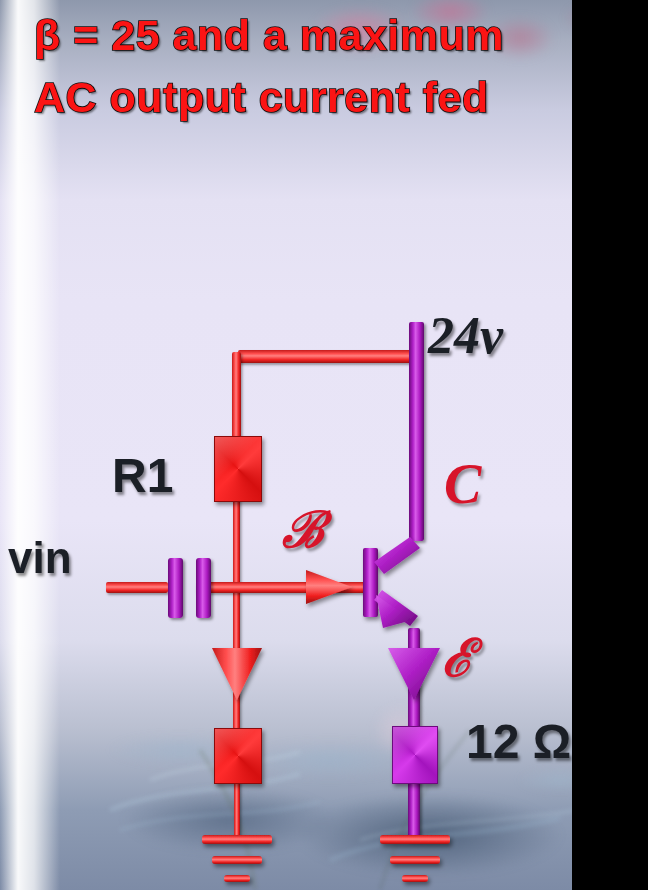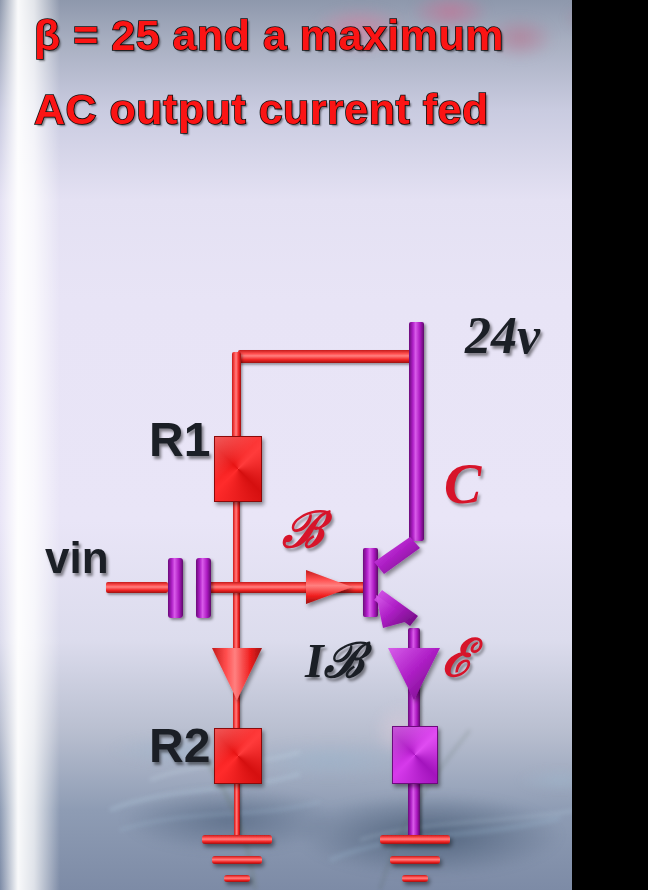--- a/index.html
+++ b/index.html
@@ -81,48 +81,47 @@
     font-weight: bold;
     font-size: 43px;
     line-height: 46px;
     letter-spacing: 0.5px;
     -webkit-text-stroke: 1.6px #111;
     paint-order: stroke fill;
     text-shadow: 2px 2px 2px rgba(0,0,0,0.45);
     white-space: nowrap;
   }
   #line1 { top: 12px; }
-  #line2 { top: 86px; }
+  #line2 { top: 74px; }
   #line3 { top: 168px; }
   #line4 { top: 246px; }
 
   
   .lbl {
     position: absolute;
     white-space: nowrap;
     pointer-events: none;
   }
   .lbl-dark {
     color: #1b1f26;
     font-weight: bold;
     text-shadow: 2px 3px 3px rgba(0,0,0,0.45);
-    padding-left: 37px;
   }
   .lbl-red {
     color: #d7142a;
     text-shadow: 2px 3px 3px rgba(0,0,0,0.40);
   }
   .serif-ital {
     font-family: "Liberation Serif", "DejaVu Serif", serif;
     font-style: italic;
     font-weight: bold;
   }
 
   #lbl-24v  { left: 428px; top: 306px; font-size: 52px; }
-  #lbl-R1   { left: 112px; top: 412px; font-size: 48px; text-align: right; }
+  #lbl-R1   { left: 112px; top: 448px; font-size: 48px; text-align: right; }
   #lbl-R2   { left: 112px; top: 718px; font-size: 48px; }
   #lbl-vin  { left: 8px;   top: 533px; font-size: 44px; }
   #lbl-B    { left: 282px; top: 494px; font-size: 50px; }
   #lbl-C    { left: 444px; top: 452px; font-size: 56px; }
   #lbl-E    { left: 442px; top: 620px; font-size: 52px; }
   #lbl-IB   { left: 268px; top: 626px; font-size: 48px; }
   #lbl-12ohm{ left: 466px; top: 714px; font-size: 48px; }
 
   
   .wire { position: absolute; border-radius: 2px; }
@@ -278,26 +277,25 @@
       <rect x="380" y="835" width="70" height="9" rx="3" fill="url(#gRed)"></rect>
       <rect x="390" y="856" width="50" height="8" rx="3" fill="url(#gRed)"></rect>
       <rect x="402" y="875" width="26" height="7" rx="3" fill="url(#gRed)"></rect>
     </g>
   </svg>
 
   <div class="lbl lbl-dark serif-ital" id="lbl-24v">24v</div>
 
   <div class="lbl lbl-dark" id="lbl-R1">R1</div>
 
-  <div class="lbl lbl-dark" id="lbl-R2">R2</div>
 
   <div class="lbl lbl-dark" id="lbl-vin">vin</div>
 
   <div class="lbl lbl-red serif-ital" id="lbl-B">ℬ</div>
 
   <div class="lbl lbl-red serif-ital" id="lbl-C">C</div>
 
   <div class="lbl lbl-red serif-ital" id="lbl-E">ℰ</div>
 
-  <div class="lbl lbl-dark serif-ital" id="lbl-IB">Iℬ</div>
-
+
+  <div class="lbl lbl-dark" id="lbl-12ohm">12 Ω</div>
 
 </div>
 
 </body></html>

